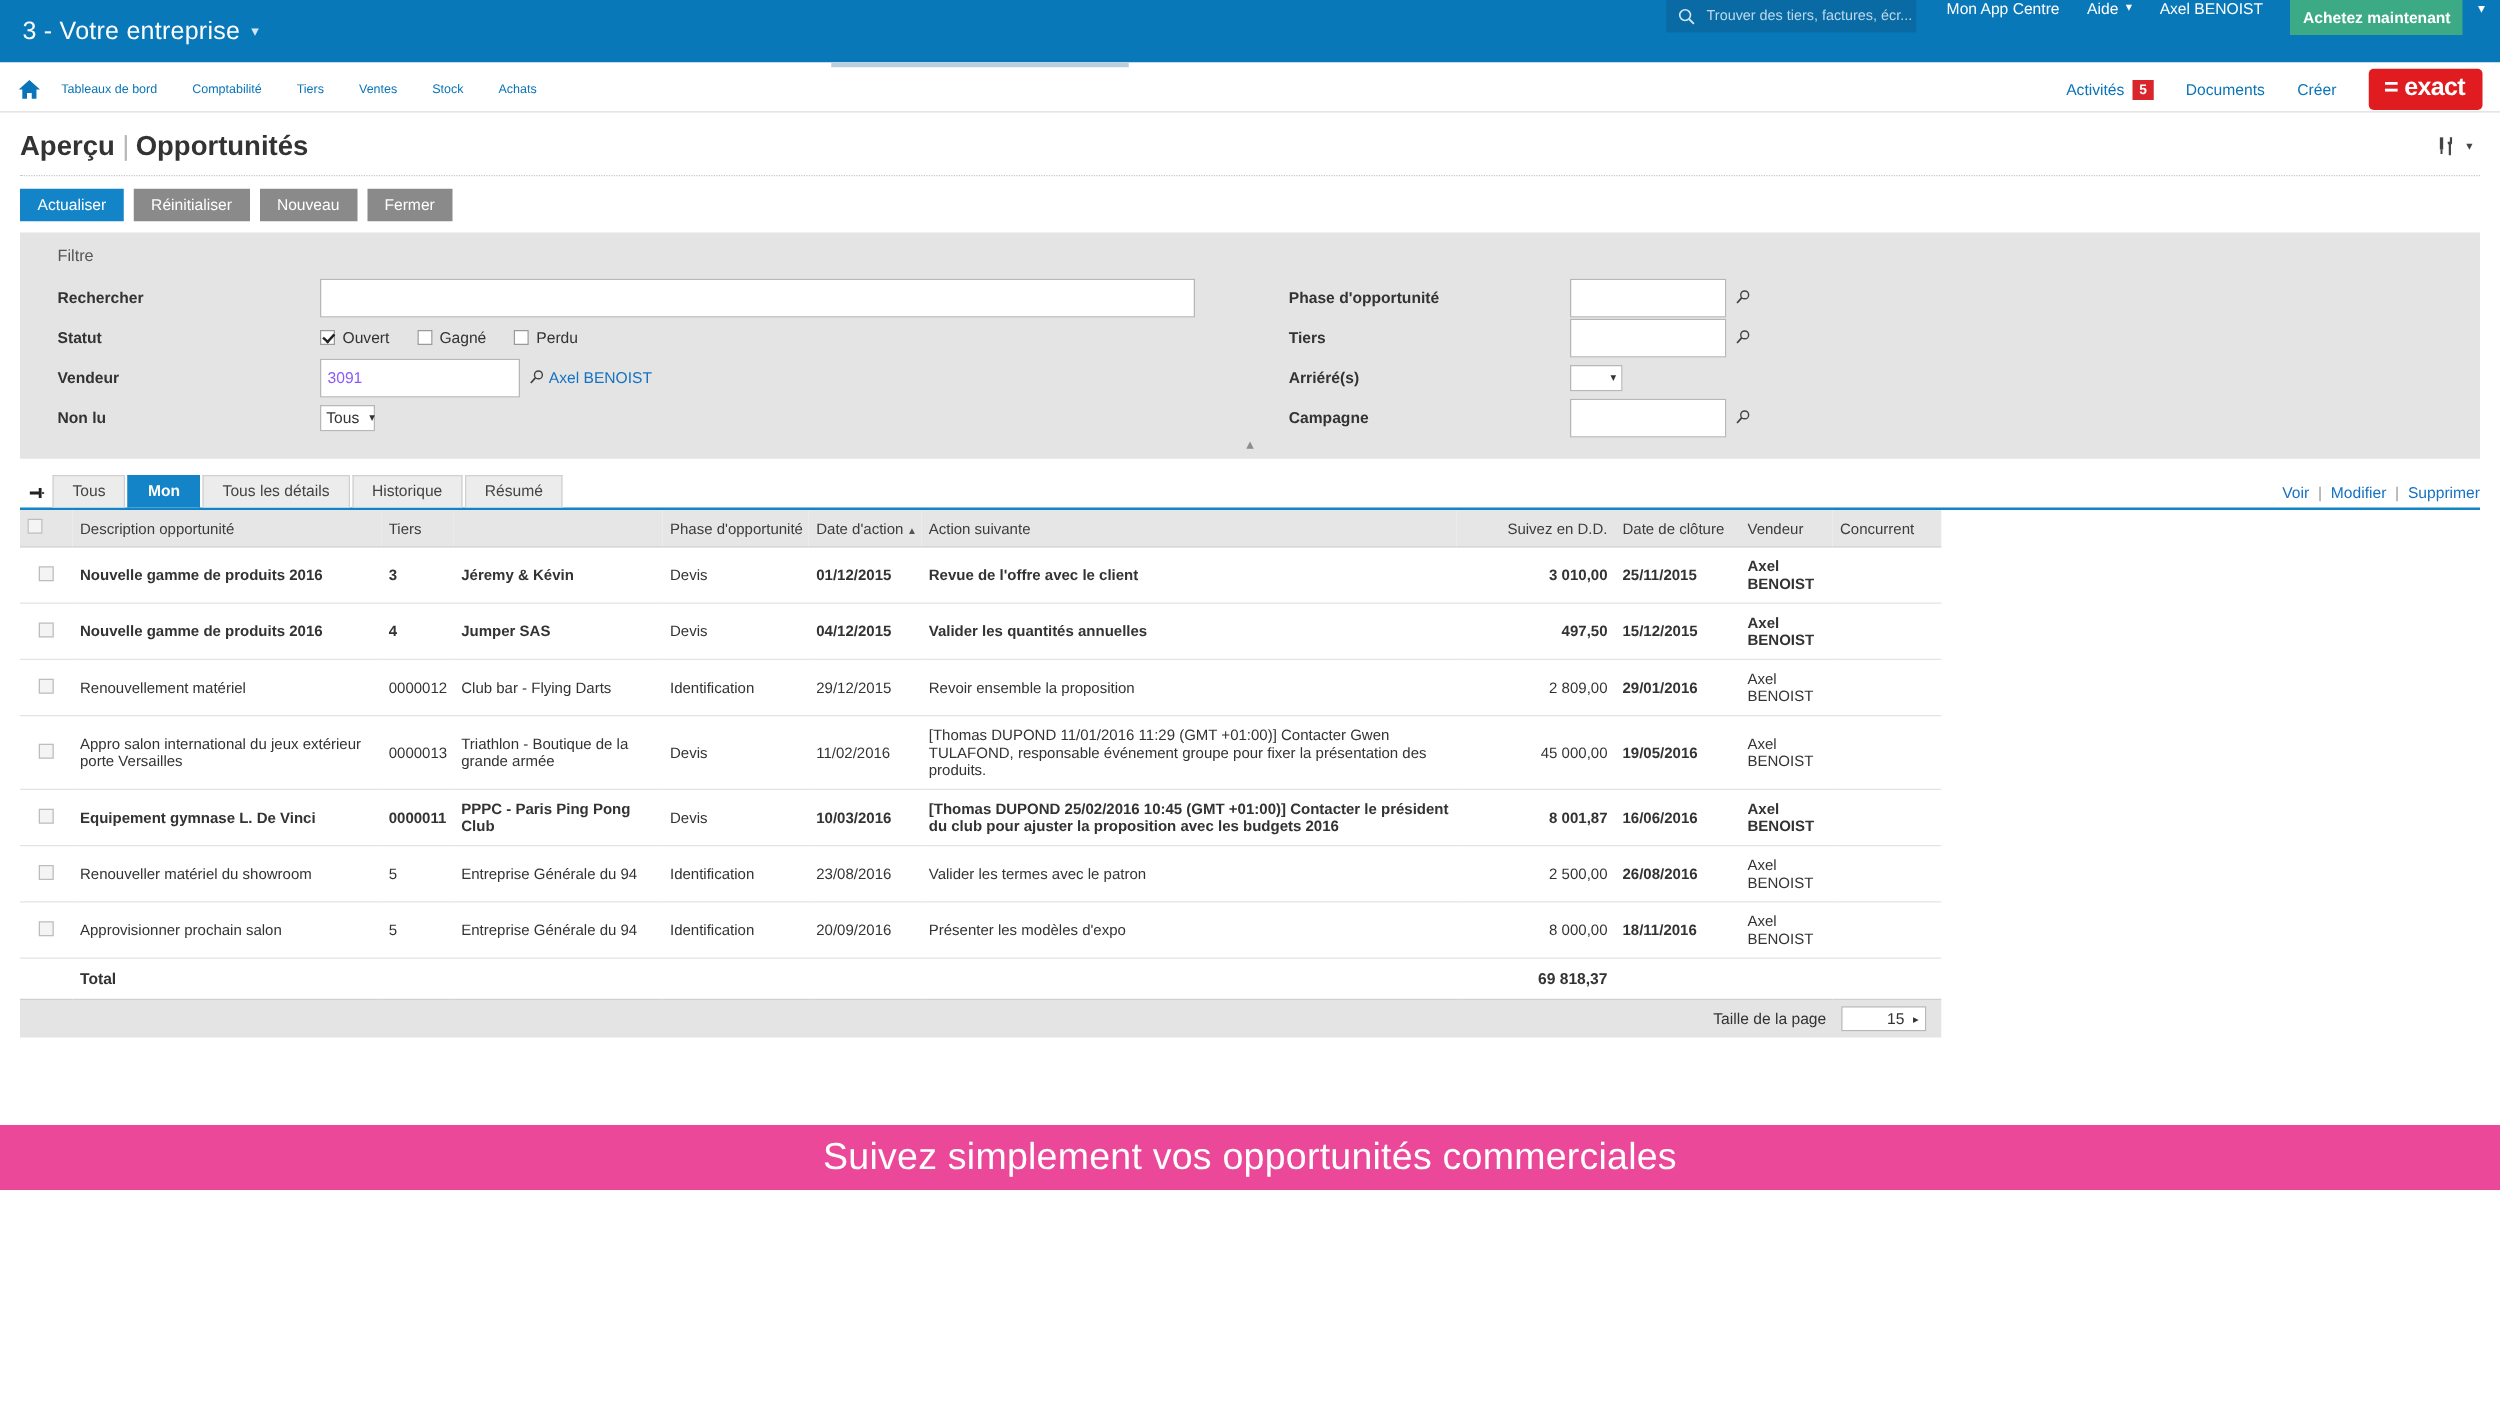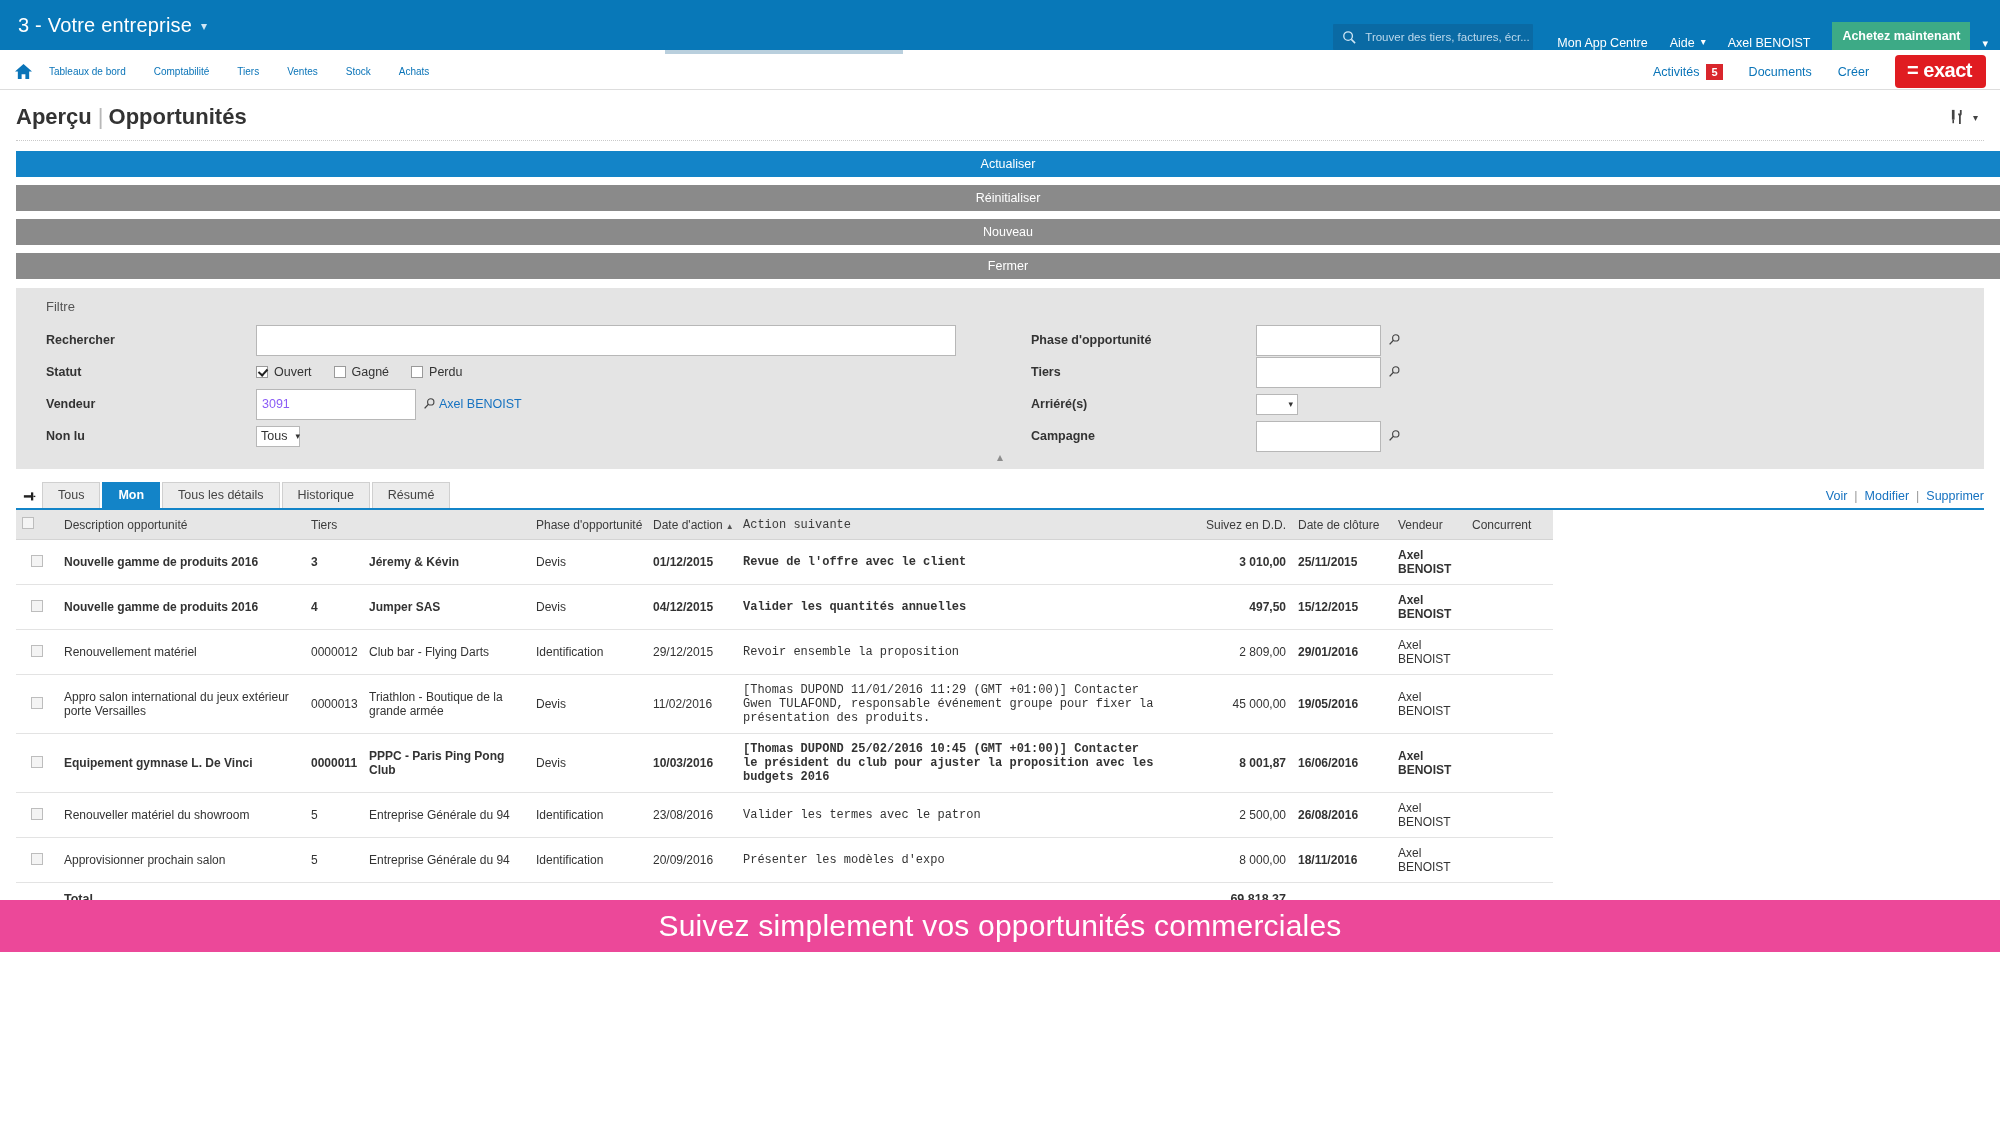--- a/index.html
+++ b/index.html
@@ -18,21 +18,21 @@
   }
   .company-name{
     color:#ffffff;font-size:20px;font-weight:400;
     margin-left:18px;letter-spacing:.2px;
   }
   .caret-small{
     display:inline-block;margin-left:9px;color:#cfe6f5;font-size:12px;
     transform:translateY(-2px);
   }
   .topbar-right{
-    margin-left:auto;display:flex;align-items:flex-end;height:50px;
+    margin-left:auto;display:flex;align-items:flex-start;height:50px;
   }
   .global-search{
     background:#0a6aa4;width:200px;height:26px;display:flex;align-items:center;
     border-radius:1px;margin-right:24px;
   }
   .gs-icon{margin:0 8px 0 9px;flex:0 0 auto;display:flex;}
   .gs-placeholder{
     color:#bcd9ec;font-size:11.5px;white-space:nowrap;overflow:hidden;
   }
   .top-link{
@@ -83,21 +83,21 @@
   }
   .page-title{font-size:22px;color:#333333;font-weight:bold;}
   .page-title .sep{color:#b8b8b8;font-weight:normal;margin:0 5px 0 6px;}
   .title-tools{
     margin-left:auto;margin-right:22px;display:flex;align-items:center;cursor:pointer;
   }
   .dotted-rule{
     border-top:1px dotted #c9c9c9;margin:0 16px;
   }
   
-  .btn-row{padding:10px 0 9px 16px;display:flex;gap:8px;flex-direction:column;}
+  .btn-row{padding:10px 0 9px 16px;display:flex;gap:8px;}
   .btn{
     font-size:12.5px;color:#ffffff;padding:6px 14px;border:none;cursor:pointer;
     font-family:inherit;
   }
   .btn-primary{background:#1384c8;}
   .btn-grey{background:#8a8a8a;}
   
   .filter-panel{
     background:#e4e4e4;margin:0 16px;padding:10px 0 4px 0;position:relative;
   }
@@ -171,21 +171,21 @@
     font-size:12px;padding:8px 6px;border-bottom:1px solid #e3e3e3;
     vertical-align:middle;color:#333333;
   }
   .grid tr.unread td{font-weight:bold;}
   .c-check{width:30px;text-align:center;}
   .c-desc{width:235px;}
   .c-tiers-id{width:46px;}
   .c-tiers{width:155px;}
   .c-phase{width:105px;}
   .c-dateact{width:78px;}
-  .c-action{width:auto;font-family:Liberation Mono, monospace;}
+  .c-action{width:auto;}
   .c-mont{width:115px;text-align:right;}
   .c-clot{width:88px;font-weight:bold;}
   .c-vend{width:62px;}
   .c-conc{width:75px;}
   th.c-mont{text-align:right;}
   .link{color:#1672c0;cursor:pointer;}
   .rowbox{
     width:12px;height:12px;border:1px solid #bdbdbd;background:#f4f4f4;
     display:inline-block;box-sizing:border-box;cursor:pointer;
   }

